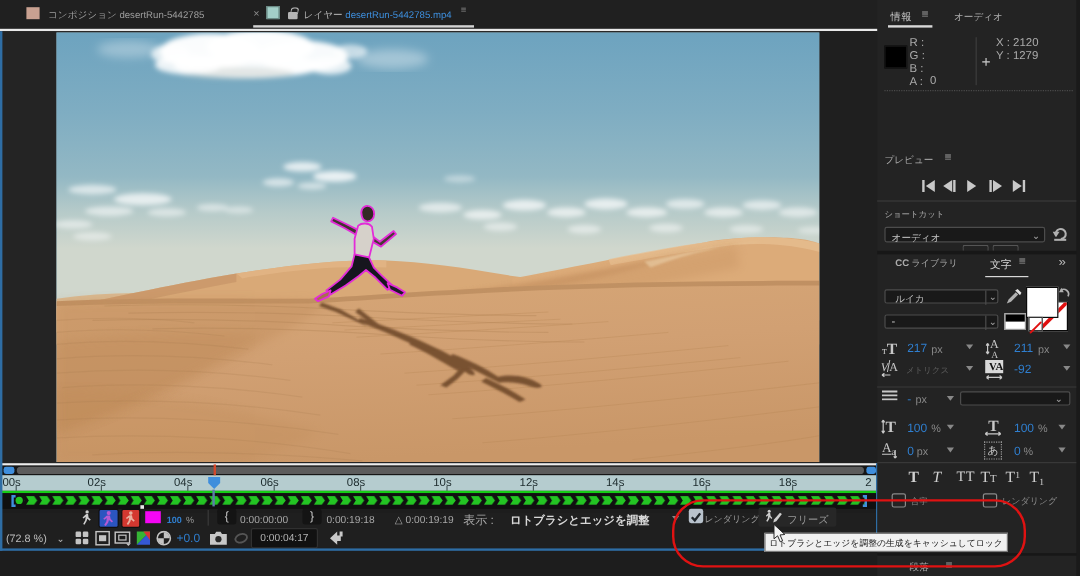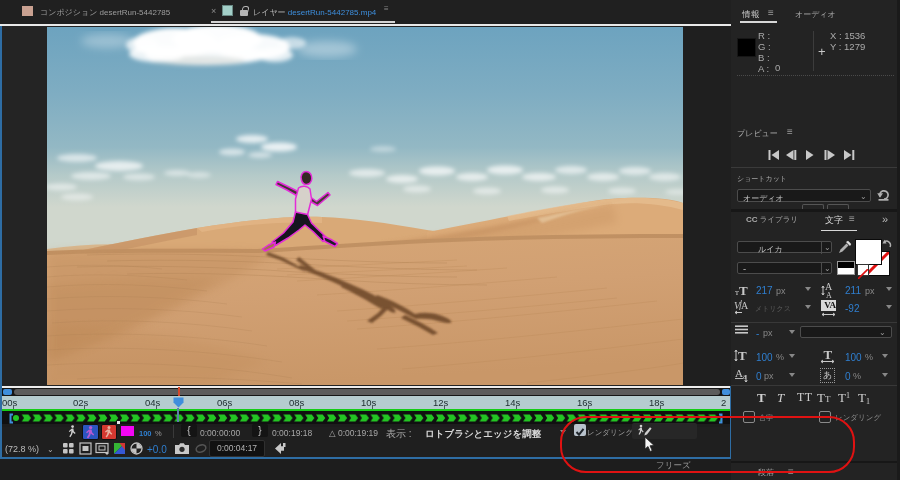--- a/index.html
+++ b/index.html
@@ -317,21 +317,21 @@
     <span class="abs" style="left:587px;top:1px;color:#9a9a9a;font-size:7.5px;">レンダリング</span>
 
     <div class="abs" style="left:632px;top:-4px;width:65px;height:16px;background:#272727;border-radius:2px;"></div>
     <svg class="abs" style="left:637px;top:-3px;" width="16" height="14" viewBox="0 0 16 14">
       <g fill="#cfcfcf">
           <circle cx="4" cy="2" r="1.3"></circle>
       <path d="M3.4,3.6 L4.8,3.6 L5.2,6 L6.6,7.6 L5.8,8.4 L4.4,6.8 L4,8.4 L2.6,10.8 L1.5,10.2 L2.8,7.8 L3.2,5.4 L2,6.6 L1.2,5.8 L3,4 Z"></path>
       <path d="M8,9 L13,3.2 L14.6,4.4 L10,10.4 L7.4,11.4 Z"></path>
         </g>
     </svg>
-    <span class="abs" style="left:656px;top:0.5px;color:#9a9a9a;font-size:8.5px;margin-top:32px;">フリーズ</span>
+    <span class="abs" style="left:656px;top:0.5px;color:#9a9a9a;font-size:8.5px;">フリーズ</span>
   </div>
 
   <div class="row2">
     <span class="abs" style="left:5px;top:4px;font-size:9px;color:#bdbdbd;">(72.8 %)</span>
     <span class="abs chev" style="left:47px;top:5px;color:#b0b0b0;">⌄</span>
 
     <svg class="abs" style="left:62px;top:2px;" width="13" height="13" viewBox="0 0 13 13">
       <g fill="#c4c4c4">
           <rect x="1" y="1" width="4.6" height="4.6" rx="1"></rect>
           <rect x="7" y="1" width="4.6" height="4.6" rx="1"></rect>
@@ -392,21 +392,21 @@
     <span class="abs rtxt" style="left:64px;top:9px;font-size:8px;">オーディオ</span>
     <div class="abs" style="left:9px;top:21px;width:37px;height:1.5px;background:#d8d8d8;"></div>
 
     <div class="abs" style="left:6px;top:38px;width:17px;height:17px;background:#000;border:1px solid #161616;"></div>
     <span class="abs rtxt" style="left:27px;top:30px;font-size:9.5px;">R :</span>
     <span class="abs rtxt" style="left:27px;top:41px;font-size:9.5px;">G :</span>
     <span class="abs rtxt" style="left:27px;top:52px;font-size:9.5px;">B :</span>
     <span class="abs rtxt" style="left:27px;top:63px;font-size:9.5px;">A :</span>
     <span class="abs rtxt" style="left:44px;top:62px;font-size:9.5px;">0</span>
     <div class="abs" style="left:82px;top:31px;width:1px;height:40px;background:#3c3c3c;"></div>
-    <span class="abs rtxt" style="left:99px;top:30px;font-size:9.5px;">X : 1536</span>
+    <span class="abs rtxt" style="left:99px;top:30px;font-size:9.5px;">X : 2120</span>
     <span class="abs rtxt" style="left:99px;top:41px;font-size:9.5px;">Y : 1279</span>
     <span class="abs" style="left:87px;top:44px;color:#c8c8c8;font-size:13px;">+</span>
     <div class="abs" style="left:6px;top:75px;width:157px;height:1px;border-top:1px dotted #4a4a4a;"></div>
 
     <span class="abs rtxt" style="left:6px;top:128px;font-size:8px;">プレビュー</span>
     <span class="abs" style="left:56px;top:126px;color:#9a9a9a;font-size:10px;">≡</span>
     <svg class="abs" style="left:37px;top:150px;" width="90" height="10" viewBox="0 0 90 10">
       <g fill="#c8c8c8">
         <rect x="0.5" y="0" width="2" height="10"></rect>
           <path d="M11,0 L11,10 L3.5,5 Z"></path>
@@ -434,21 +434,21 @@
     <div class="abs" style="left:96px;top:204px;width:20px;height:4px;border:1px solid #555;border-bottom:none;border-radius:2px 2px 0 0;"></div>
     <div class="abs" style="left:0px;top:209px;width:169px;height:3px;background:#171717;"></div>
 
     <span class="abs" style="left:15px;top:215px;font-size:7.5px;color:#ababab;"><b style="font-size:8px;">CC</b> ライブラリ</span>
     <span class="abs" style="left:94px;top:214px;color:#d4d4d4;font-size:9px;">文字</span>
     <span class="abs" style="left:118px;top:213px;color:#9a9a9a;font-size:10px;">≡</span>
     <span class="abs" style="left:151px;top:213px;color:#b8b8b8;font-size:11px;">»</span>
     <div class="abs" style="left:90px;top:229.5px;width:36px;height:1.5px;background:#d8d8d8;"></div>
 
     <div class="abs field" style="left:6px;top:241px;width:95px;height:12px;">
-      <span class="abs" style="left:20px;top:2px;font-size:8px;color:#c4c4c4;text-align:center;">ルイカ</span>
+      <span class="abs" style="left:8px;top:2px;font-size:8px;color:#c4c4c4;text-align:center;">ルイカ</span>
       <div class="abs" style="left:83px;top:0;width:1px;height:12px;background:#4c4c4c;"></div>
       <span class="abs chev" style="left:86px;top:1px;">⌄</span>
     </div>
     <svg class="abs" style="left:107px;top:240px;" width="14" height="14" viewBox="0 0 14 14">
       <path d="M1,13 L2.5,9.5 L8.5,3.5 L10.5,5.5 L4.5,11.5 Z" fill="#b0b0b0"></path>
       <path d="M8,2 L10,0.8 L13.2,4 L12,6 Z" fill="#e0e0e0"></path>
     </svg>
 
     <div class="abs" style="left:134px;top:251px;width:23px;height:23px;background:#fff;border:1px solid #0a0a0a;">
       <svg width="23" height="23">
@@ -560,17 +560,18 @@
     <div class="abs" style="left:12px;top:411px;width:10px;height:10px;border:1.4px solid #8a8a8a;border-radius:2px;"></div>
     <span class="abs" style="left:28px;top:413px;font-size:7px;color:#8a8a8a;">合字</span>
     <div class="abs" style="left:88px;top:411px;width:10px;height:10px;border:1.4px solid #8a8a8a;border-radius:2px;"></div>
     <span class="abs" style="left:104px;top:413px;font-size:7.5px;color:#8a8a8a;">レンダリング</span>
     <div class="abs" style="left:0px;top:461px;width:169px;height:2px;background:#171717;"></div>
     <span class="abs rtxt" style="left:27px;top:467px;font-size:8px;">段落</span>
     <span class="abs" style="left:57px;top:466px;color:#9a9a9a;font-size:10px;">≡</span>
     <div class="abs" style="left:166px;top:0;width:3px;height:480px;background:#1a1a1a;"></div>
   </div>
 
+  <div class="tooltip">ロトブラシとエッジを調整の生成をキャッシュしてロック</div>
   <svg class="abs" style="left:644px;top:436px;z-index:45;" width="12" height="17">
     <path d="M1,1 L1,13 L4,10.5 L6.2,15.5 L8.2,14.6 L6,9.8 L10,9.4 Z" fill="#f5f5f5" stroke="#222" stroke-width="0.8"></path>
   </svg>
   <div class="redrect"></div>
 </div>
 
 </body></html>

